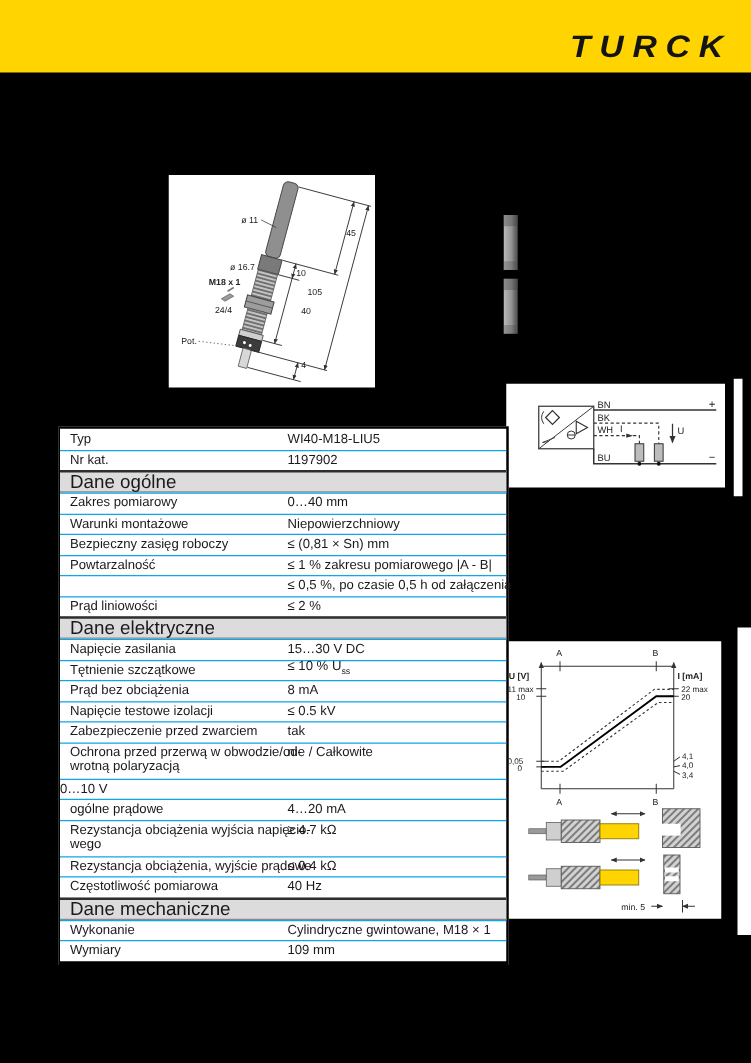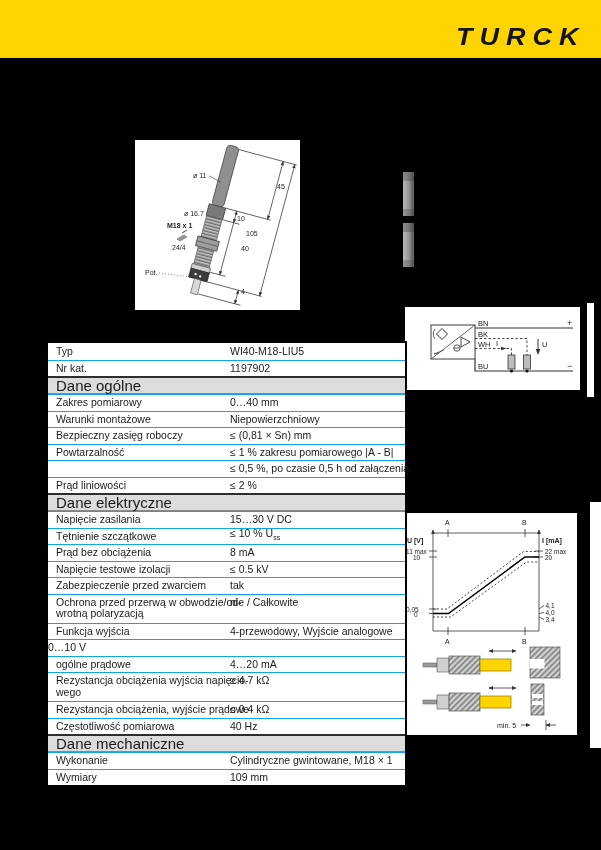--- a/index.html
+++ b/index.html
@@ -282,24 +282,20 @@
           <div class="tvalue">tak</div>
         </div>
         <div class="trow double">
           <div class="tlabel">
             <div>Ochrona przed przerwą w obwodzie/od-</div>
             <div>wrotną polaryzacją</div>
           </div>
           <div class="tvalue">nie / Całkowite</div>
         </div>
         <div class="trow">
-          <div class="tlabel">Funkcja wyjścia</div>
-          <div class="tvalue">4-przewodowy, Wyjście analogowe</div>
-        </div>
-        <div class="trow">
           <div class="tvalue">0…10  V</div>
         </div>
         <div class="trow">
           <div class="tlabel">ogólne prądowe</div>
           <div class="tvalue">4…20  mA</div>
         </div>
         <div class="trow double">
           <div class="tlabel">
             <div>Rezystancja obciążenia wyjścia napięcio-</div>
             <div>wego</div>

